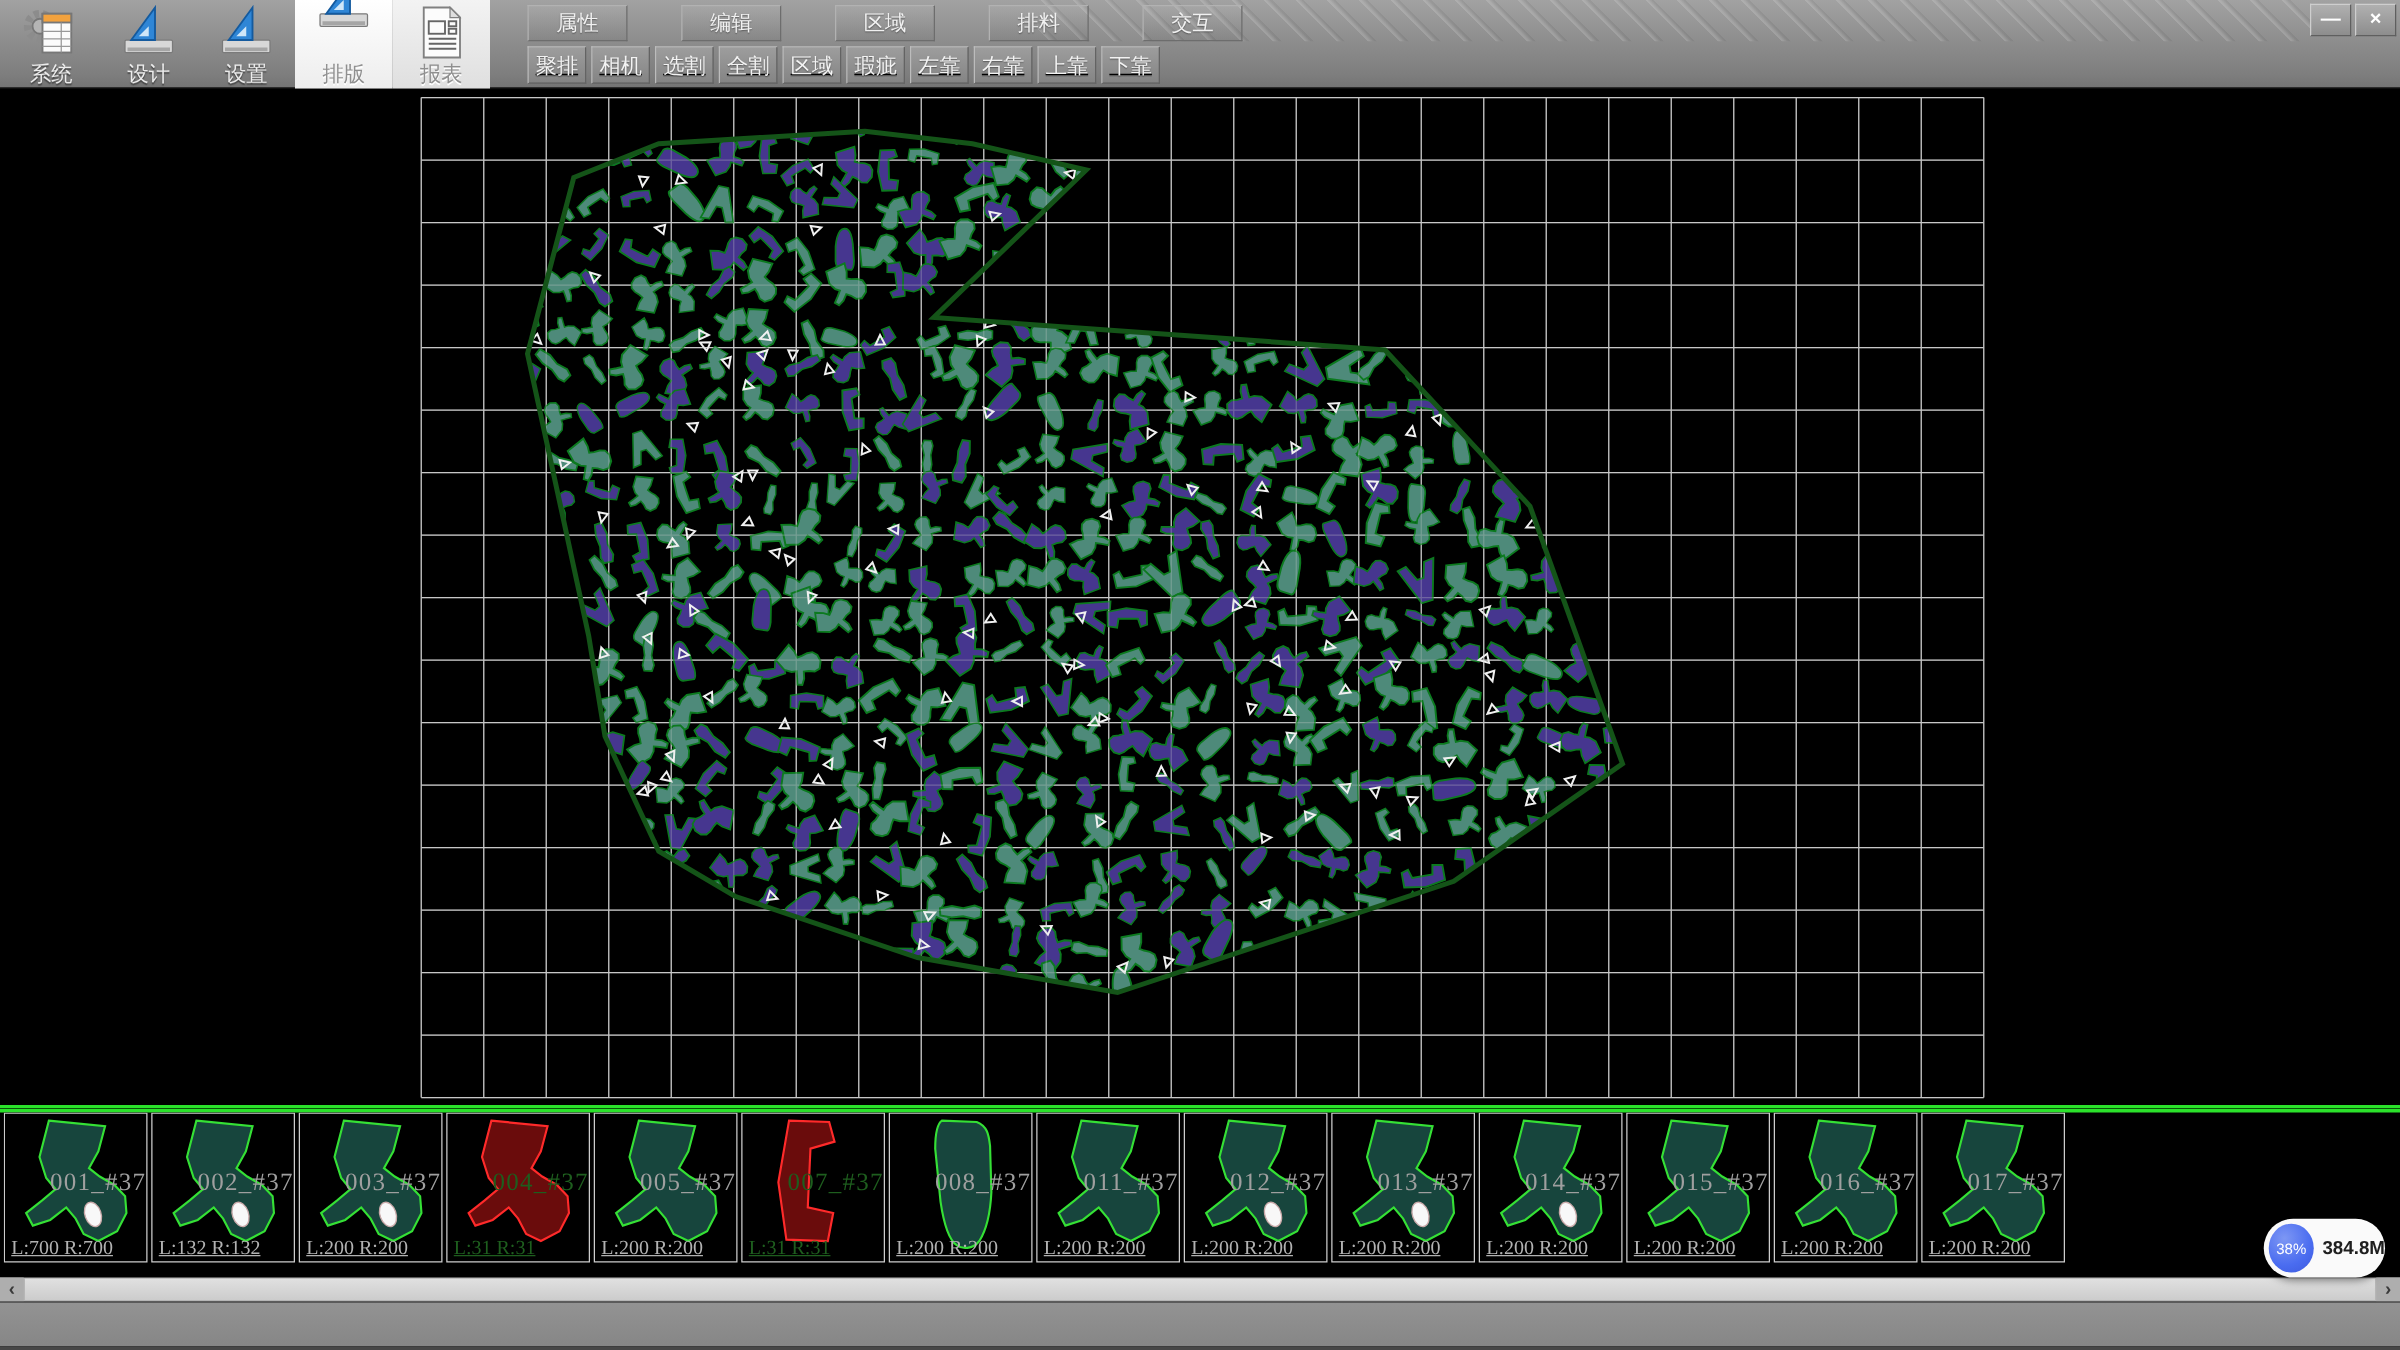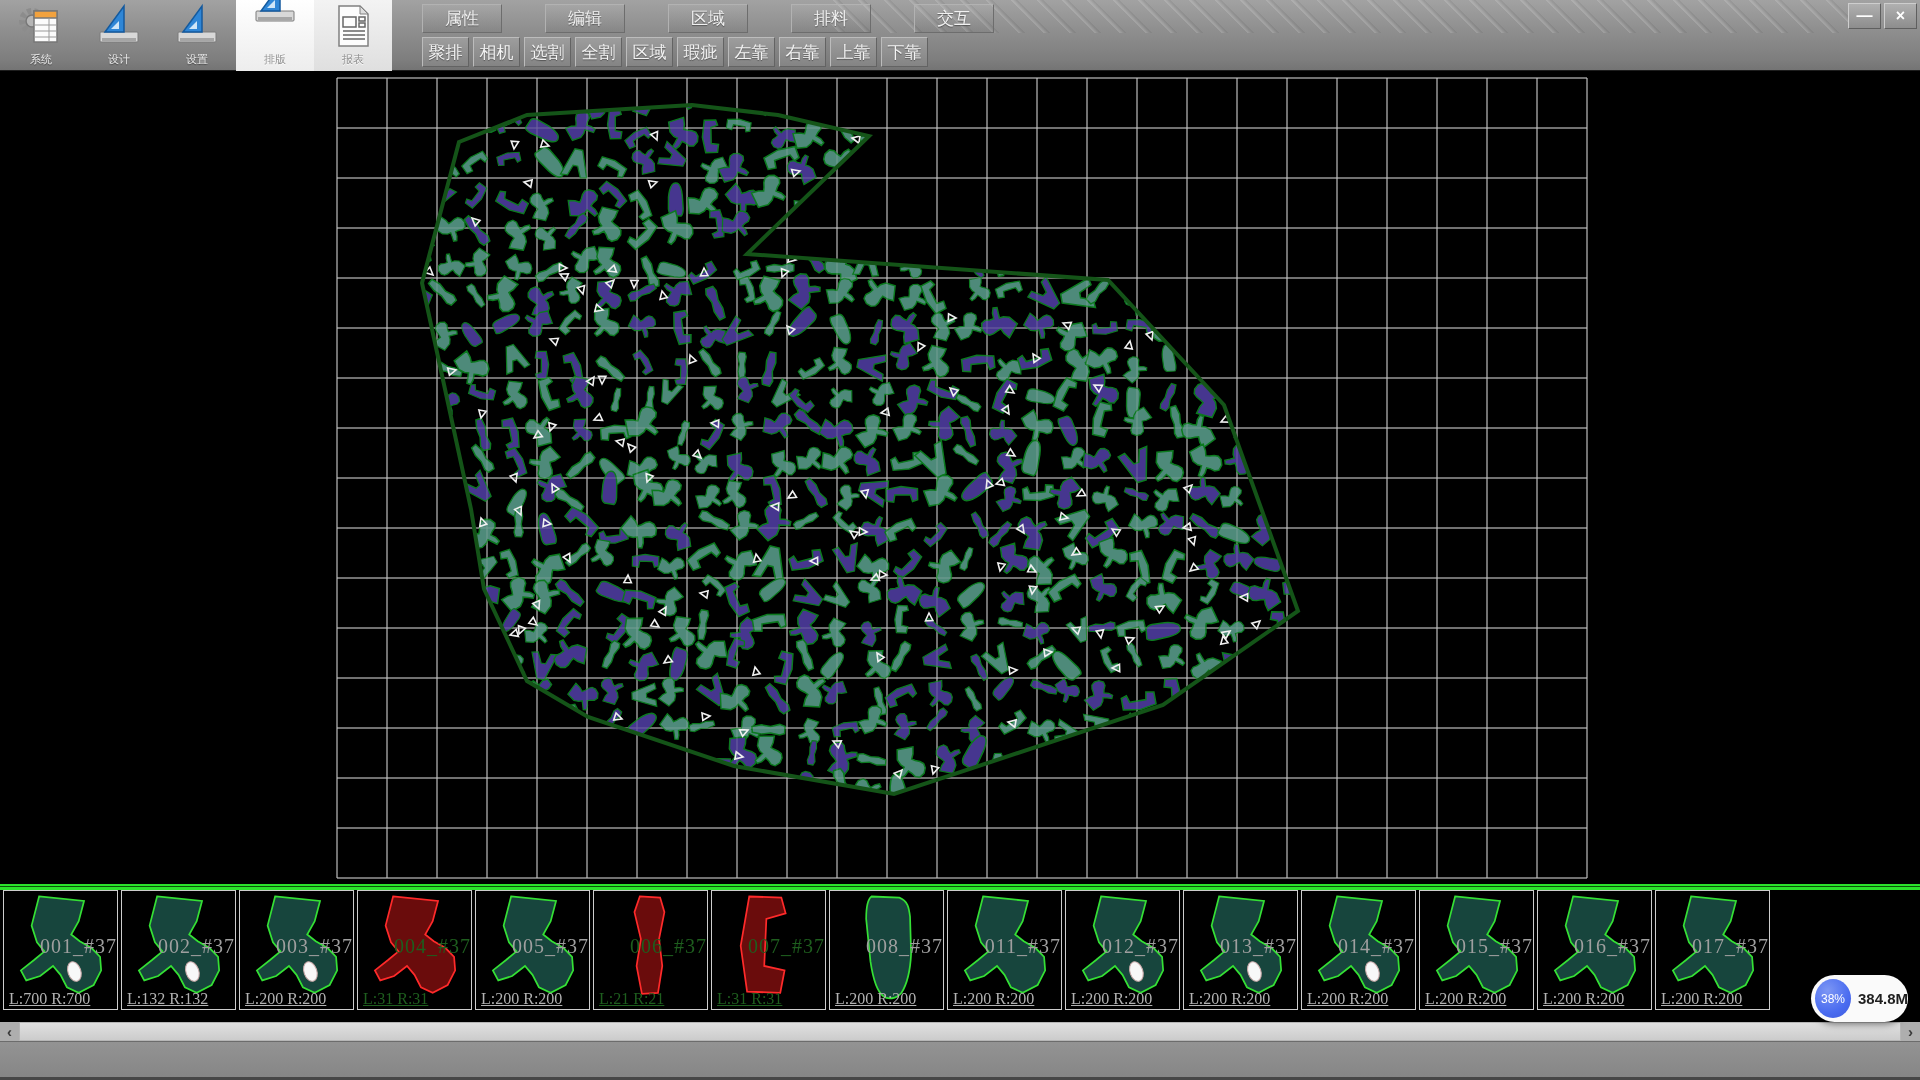--- a/index.html
+++ b/index.html
@@ -11,32 +11,32 @@
     background:linear-gradient(#a2a2a2,#909090 40%,#7e7e7e 85%,#747474);
     border-bottom:1px solid #1d1d1d;box-sizing:border-box;}
   .hatch{position:absolute;left:830px;top:0;width:1018px;height:33px;
     background:repeating-linear-gradient(45deg,
       rgba(255,255,255,0) 0 7px, rgba(255,255,255,.14) 7px 8px,
       rgba(0,0,0,.06) 11px 12px, rgba(255,255,255,0) 12px 18px);}
   .modules{position:absolute;left:2px;top:0;height:71px;display:flex;}
   .module{width:78px;height:71px;display:flex;flex-direction:column;align-items:center;
     justify-content:flex-end;box-sizing:border-box;padding-bottom:1px;cursor:pointer;}
   .module .micon{width:44px;height:46px;}
-  .module .mlabel{font-size:11px;line-height:21px;color:#ececec;text-shadow:0 1px 1px rgba(0,0,0,.45);text-align:right;}
+  .module .mlabel{font-size:17px;line-height:21px;color:#ececec;text-shadow:0 1px 1px rgba(0,0,0,.45);text-align:right;}
   .module.sel{background:linear-gradient(#ffffff,#ededed);gap:21px;}
   .module.sel2{background:linear-gradient(#f3f3f3,#dfdfdf);}
   .module.sel .mlabel,.module.sel2 .mlabel{color:#8f8f8f;text-shadow:0 1px 0 #fff;}
 
   .tabs{position:absolute;left:422px;top:4px;display:flex;gap:42px;}
   .tab{width:80px;height:29px;box-sizing:border-box;margin-right:1px;
     border:1px solid #b2b2b2;border-right-color:#6d6d6d;border-bottom-color:#6d6d6d;
     background:linear-gradient(rgba(255,255,255,.07),rgba(0,0,0,.05));
     color:#f1f1f1;font-size:17px;text-shadow:0 1px 1px rgba(0,0,0,.4);
     display:flex;align-items:center;justify-content:center;cursor:pointer;}
-  .tools{position:absolute;left:422px;top:37px;display:flex;gap:4px;}
+  .tools{position:absolute;left:422px;top:37px;display:flex;gap:4px;text-decoration:underline;}
   .tool{width:47px;height:30px;box-sizing:border-box;
     border:1px solid #bcbcbc;border-right-color:#636363;border-bottom-color:#636363;
     background:linear-gradient(#9d9d9d,#848484);
     color:#f3f3f3;font-size:17px;text-shadow:0 1px 1px rgba(0,0,0,.4);
     display:flex;align-items:center;justify-content:center;cursor:pointer;}
 
   .winctl{position:absolute;top:3px;right:3px;display:flex;gap:3px;}
   .winbtn{width:33px;height:26px;box-sizing:border-box;
     background:linear-gradient(#b0b0b0,#8d8d8d);
     border:1px solid #5f5f5f;border-top-color:#cecece;border-left-color:#cecece;
@@ -1068,27 +1068,20 @@
         </div>
         <div class="cell">
           <svg viewBox="0 0 100 100" preserveAspectRatio="none">
       <path d="M30,4 L72,8 L67,26 L60,38 L68,44 L79,50 L87,58 L88,70 L81,83 L67,90 L56,85 L50,74 L43,66 L31,75 L18,79 L13,70 L25,61 L35,53 L28,45 L23,30 Z" fill="#17453d" stroke="#35e035" stroke-width="1.6"></path>
           </svg>
     <div class="cname" style="color:#9f9f9f">005_#37</div>
     <div class="ccounts" style="color:#b2b2b2">L:200 R:200</div>
         </div>
         <div class="cell">
           <svg viewBox="0 0 100 100" preserveAspectRatio="none">
-      <path d="M40,4 L59,5 L63,18 L58,42 L61,66 L57,90 L42,91 L37,66 L41,42 L35,18 Z" fill="#6a0c0c" stroke="#ff2a2a" stroke-width="1.6"></path>
-          </svg>
-    <div class="cname" style="color:#1e5e1e">006_#37</div>
-    <div class="ccounts" style="color:#1e5e1e">L:21 R:21</div>
-        </div>
-        <div class="cell">
-          <svg viewBox="0 0 100 100" preserveAspectRatio="none">
       <path d="M32,4 L62,5 L66,19 L48,24 L46,66 L65,70 L61,90 L30,89 L24,48 Z" fill="#6a0c0c" stroke="#ff2a2a" stroke-width="1.6"></path>
           </svg>
     <div class="cname" style="color:#1e5e1e">007_#37</div>
     <div class="ccounts" style="color:#1e5e1e">L:31 R:31</div>
         </div>
         <div class="cell">
           <svg viewBox="0 0 100 100" preserveAspectRatio="none">
       <path d="M36,4 L62,5 C70,8 71,14 72,22 L73,55 C72,75 68,84 64,90 C59,96 51,96 47,93 C40,88 37,75 35,62 L31,24 C31,12 33,6 36,4 Z" fill="#17453d" stroke="#35e035" stroke-width="1.6"></path>
           </svg>
     <div class="cname" style="color:#9f9f9f">008_#37</div>

